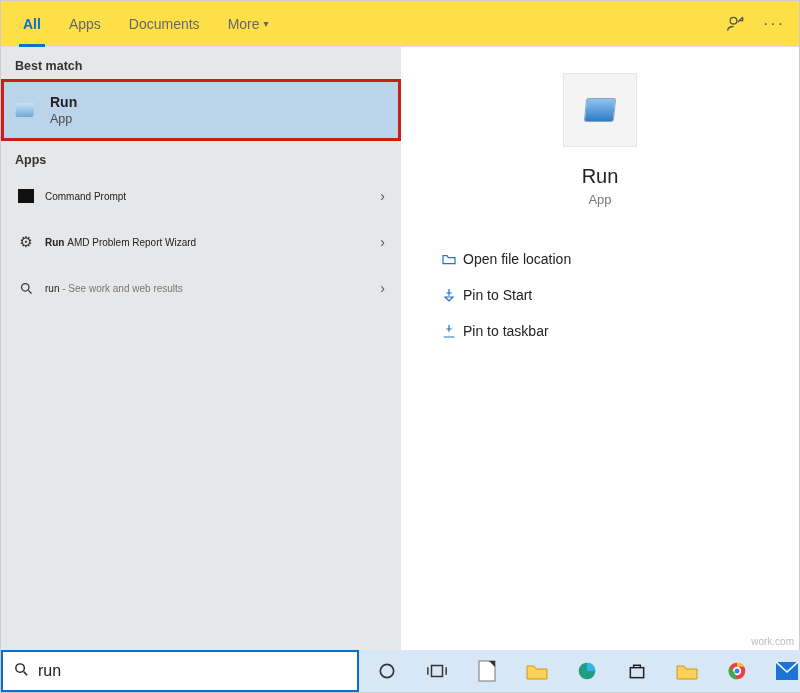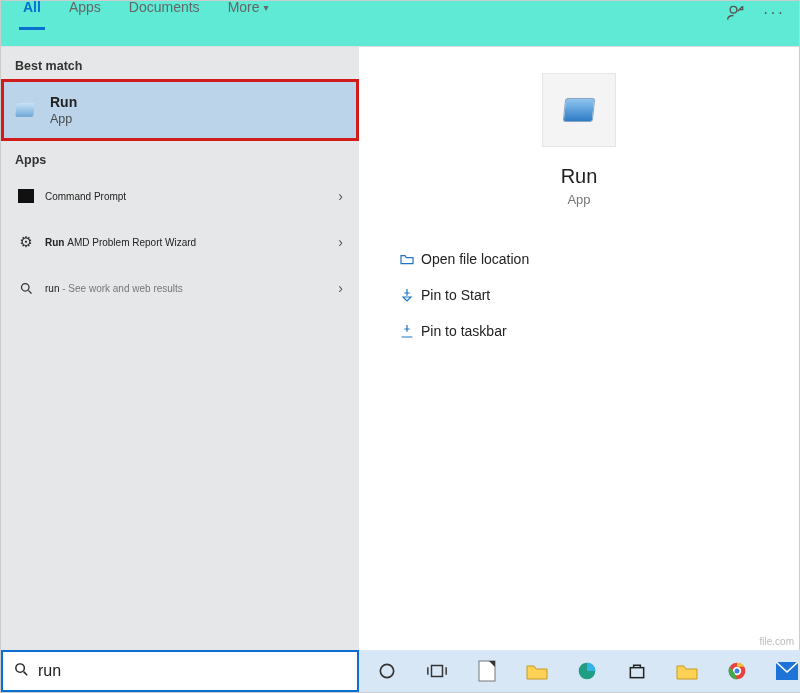--- a/index.html
+++ b/index.html
@@ -1,32 +1,32 @@
 <!DOCTYPE html>
 <html><head>
 <meta charset="utf-8">
 <style>
   * { box-sizing: border-box; margin: 0; padding: 0; font-family: "Segoe UI", Arial, sans-serif; }
   html, body { width: 800px; height: 693px; overflow: hidden; background: #fff; }
 
   .window { display: flex; flex-direction: column; width: 800px; height: 693px; border: 1px solid #ccc; }
 
   
-  .tabs { display: flex; align-items: flex-end; height: 46px; background: #5eead4; border-bottom: 1px solid #ddd; padding: 16px 8px; }
+  .tabs { display: flex; align-items: center; height: 46px; background: #fde047; border-bottom: 1px solid #ddd; padding: 16px 8px; }
   .tab { font-size: 14px; color: #666; padding: 0 14px; height: 46px; display: flex; align-items: center; cursor: pointer; position: relative; }
   .tab.active { color: #0a6ecf; font-weight: 600; }
   .tab.active::after { content: ""; position: absolute; left: 10px; right: 10px; bottom: 0; height: 3px; background: #0a6ecf; }
   .tab .caret { margin-left: 4px; font-size: 10px; }
   .tabs .spacer { flex: 1; }
   .top-icon { width: 34px; height: 34px; display: flex; align-items: center; justify-content: center; color: #555; border-radius: 4px; cursor: pointer; }
   .top-icon + .top-icon { margin-left: 4px; }
 
   
   .body { flex: 1; display: flex; min-height: 0; }
-  .left  { width: 358px; background: #e6e7e8; display: flex; flex-direction: column; }
+  .left  { width: 400px; background: #e6e7e8; display: flex; flex-direction: column; }
   .right { flex: 1; background: #fff; }
 
   .section-label { font-size: 12.5px; font-weight: 600; color: #333; padding: 12px 14px 6px; }
 
   .row { display: flex; align-items: center; height: 46px; padding: 0 12px; cursor: pointer; }
   .row .icon-slot { width: 26px; display: flex; justify-content: center; color: #333; }
   .row .text { flex: 1; padding-left: 6px; font-size: 10px; color: #222; white-space: nowrap; overflow: hidden; text-overflow: ellipsis; }
   .row .text .sub { color: #777; }
   .row .chev { color: #555; font-size: 14px; padding: 0 4px; }
 
@@ -247,13 +247,13 @@
         <svg width="22" height="18" viewBox="0 0 22 18">
             <rect width="22" height="18" fill="#1e74d6"></rect>
             <polyline points="0,0 11,10 22,0" fill="none" stroke="#fff" stroke-width="1.6"></polyline>
           </svg>
       </div>
     </div>
   </div>
 
 </div>
 
-<div class="watermark">file.com</div>
+<div class="watermark">work.com</div>
 
 </body></html>

